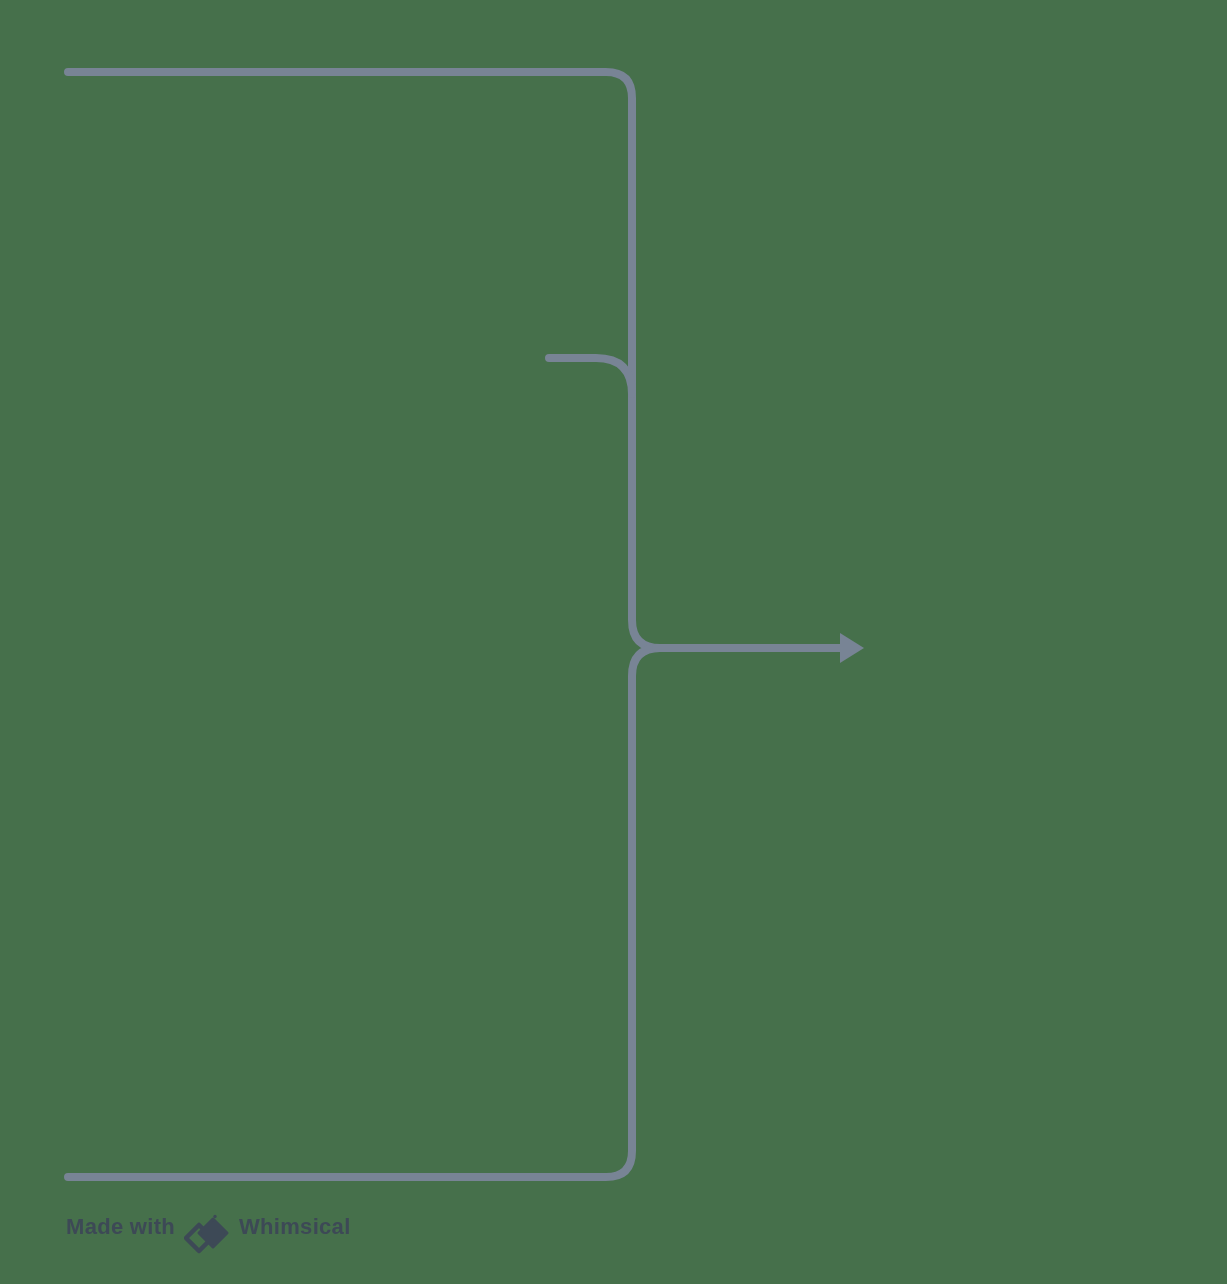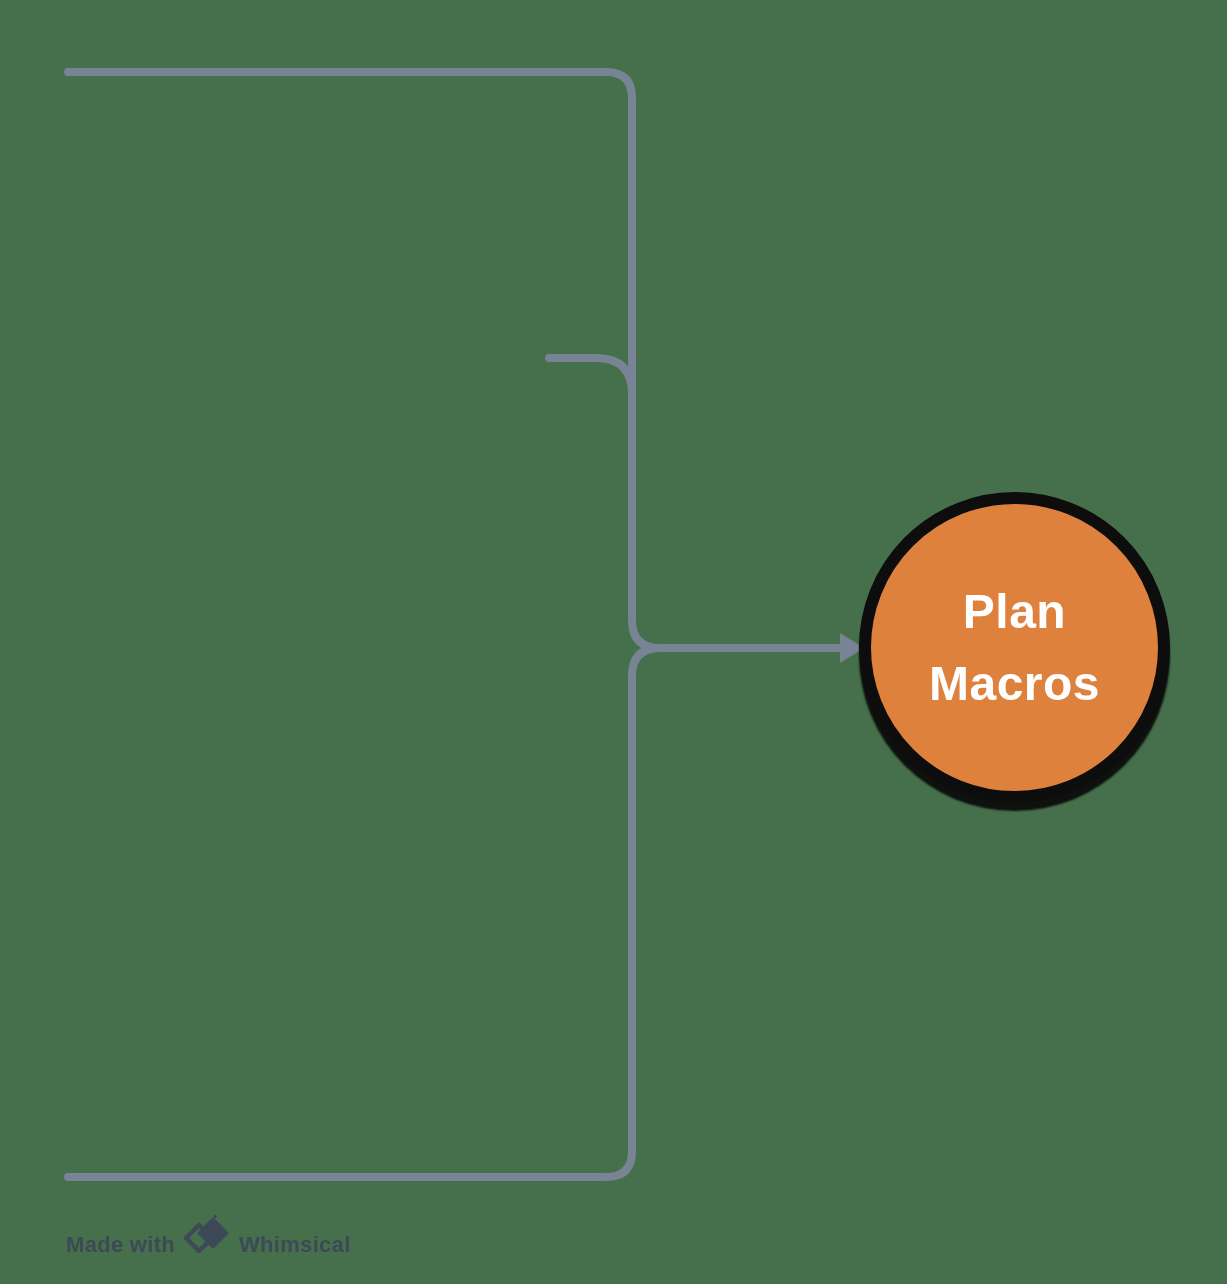--- a/index.html
+++ b/index.html
@@ -66,21 +66,21 @@
     text-align: center;
     white-space: nowrap;
     letter-spacing: 0.5px;
   }
   .watermark {
     position: absolute;
     left: 66px;
     top: 1214px;
     height: 44px;
     display: flex;
-    align-items: flex-end;
+    align-items: flex-start;
     gap: 9px;
     color: var(--watermark);
     font-weight: bold;
     font-size: 22px;
     letter-spacing: 0.3px;
     cursor: pointer;
   }
   .watermark .wm-logo { display: block; }
   .watermark .wm-logo .wm-outline {
     fill: none;
@@ -107,24 +107,20 @@
 
     <path class="connector" d="M 549 358 H 596 Q 632 358 632 394"></path>
 
     <path class="connector" d="M 68 1177 H 606 Q 632 1177 632 1151 V 676 Q 632 648 660 648"></path>
 
     <path class="connector" d="M 656 648 H 840"></path>
 
     <polygon class="arrowhead" points="840,633 864,648 840,663"></polygon>
   </svg>
 
-  <div class="mindmap-node">
-    <div class="node-line">Plan</div>
-    <div class="node-line">Macros</div>
-  </div>
 
   <div class="watermark">
     <span>Made with</span>
     <svg class="wm-logo" width="46" height="44" viewBox="0 0 46 44" aria-hidden="true">
       <path class="wm-outline" d="M 15 11 L 28 24 L 15 37 L 2 24 Z"></path>
       <path class="wm-solid" d="M 29 5 L 43 19 L 29 33 L 15 19 Z"></path>
       <circle class="wm-dot" cx="31" cy="2.5" r="1.7"></circle>
     </svg>
     <span>Whimsical</span>
   </div>

